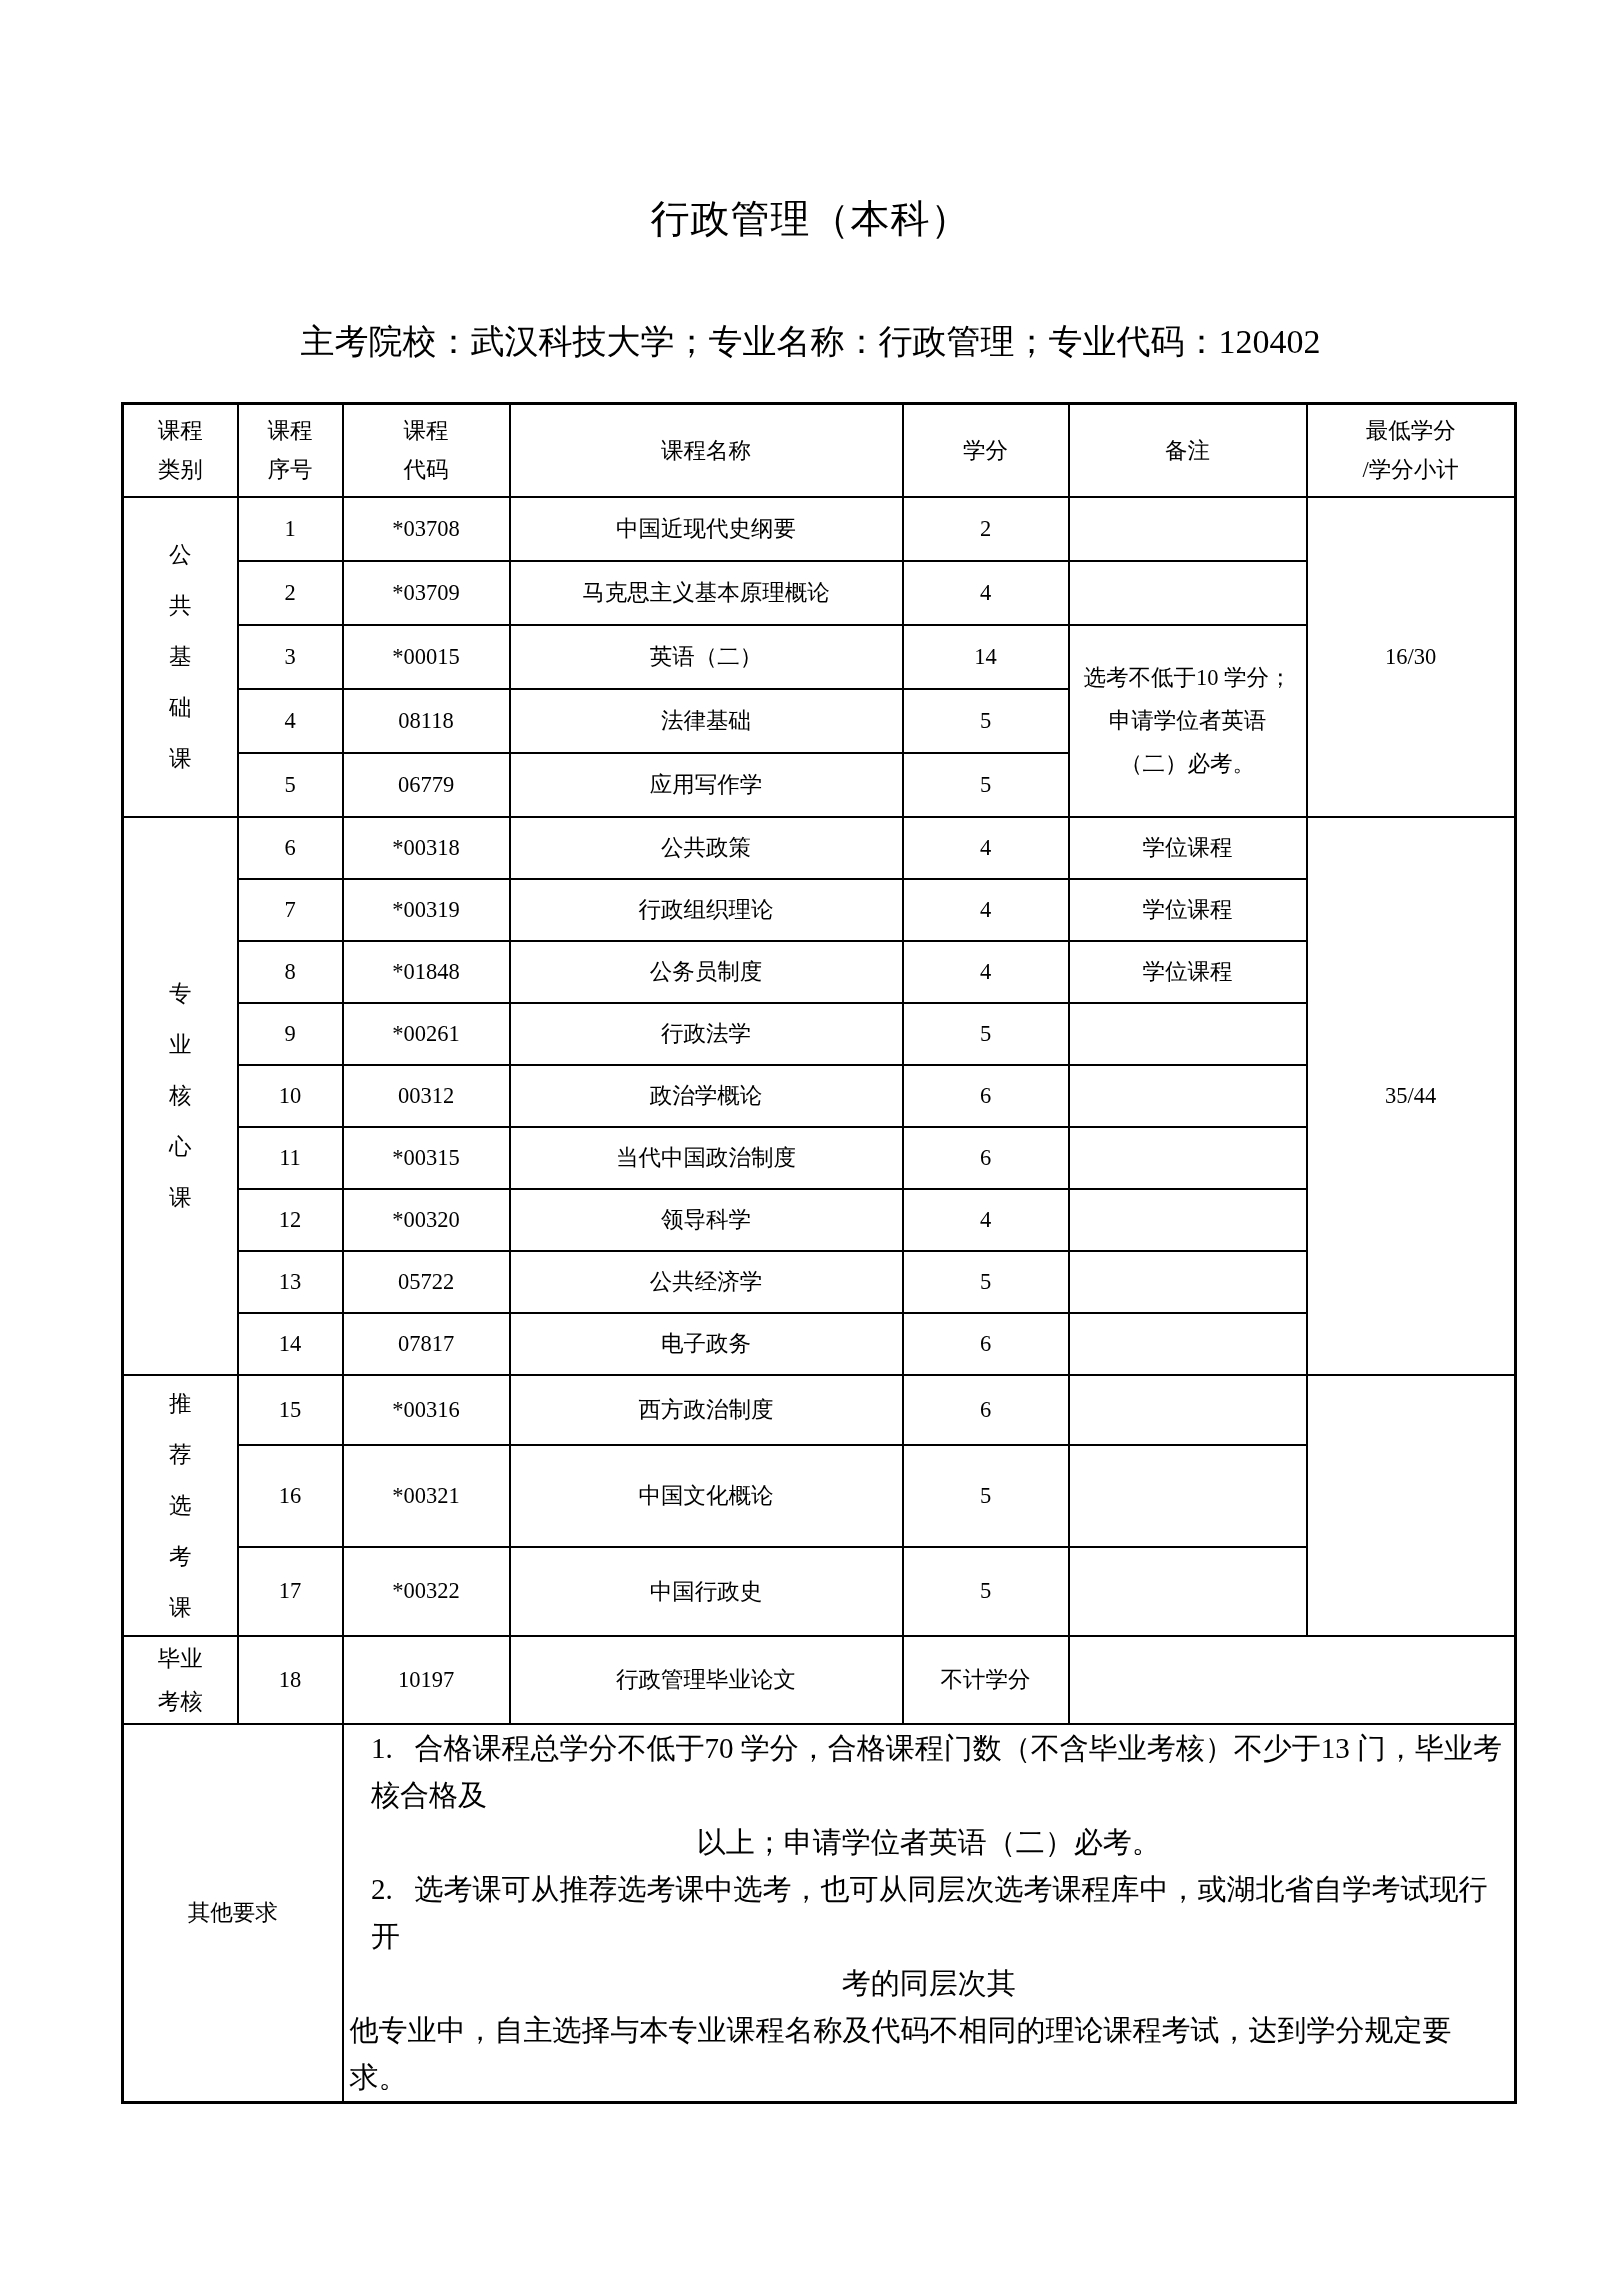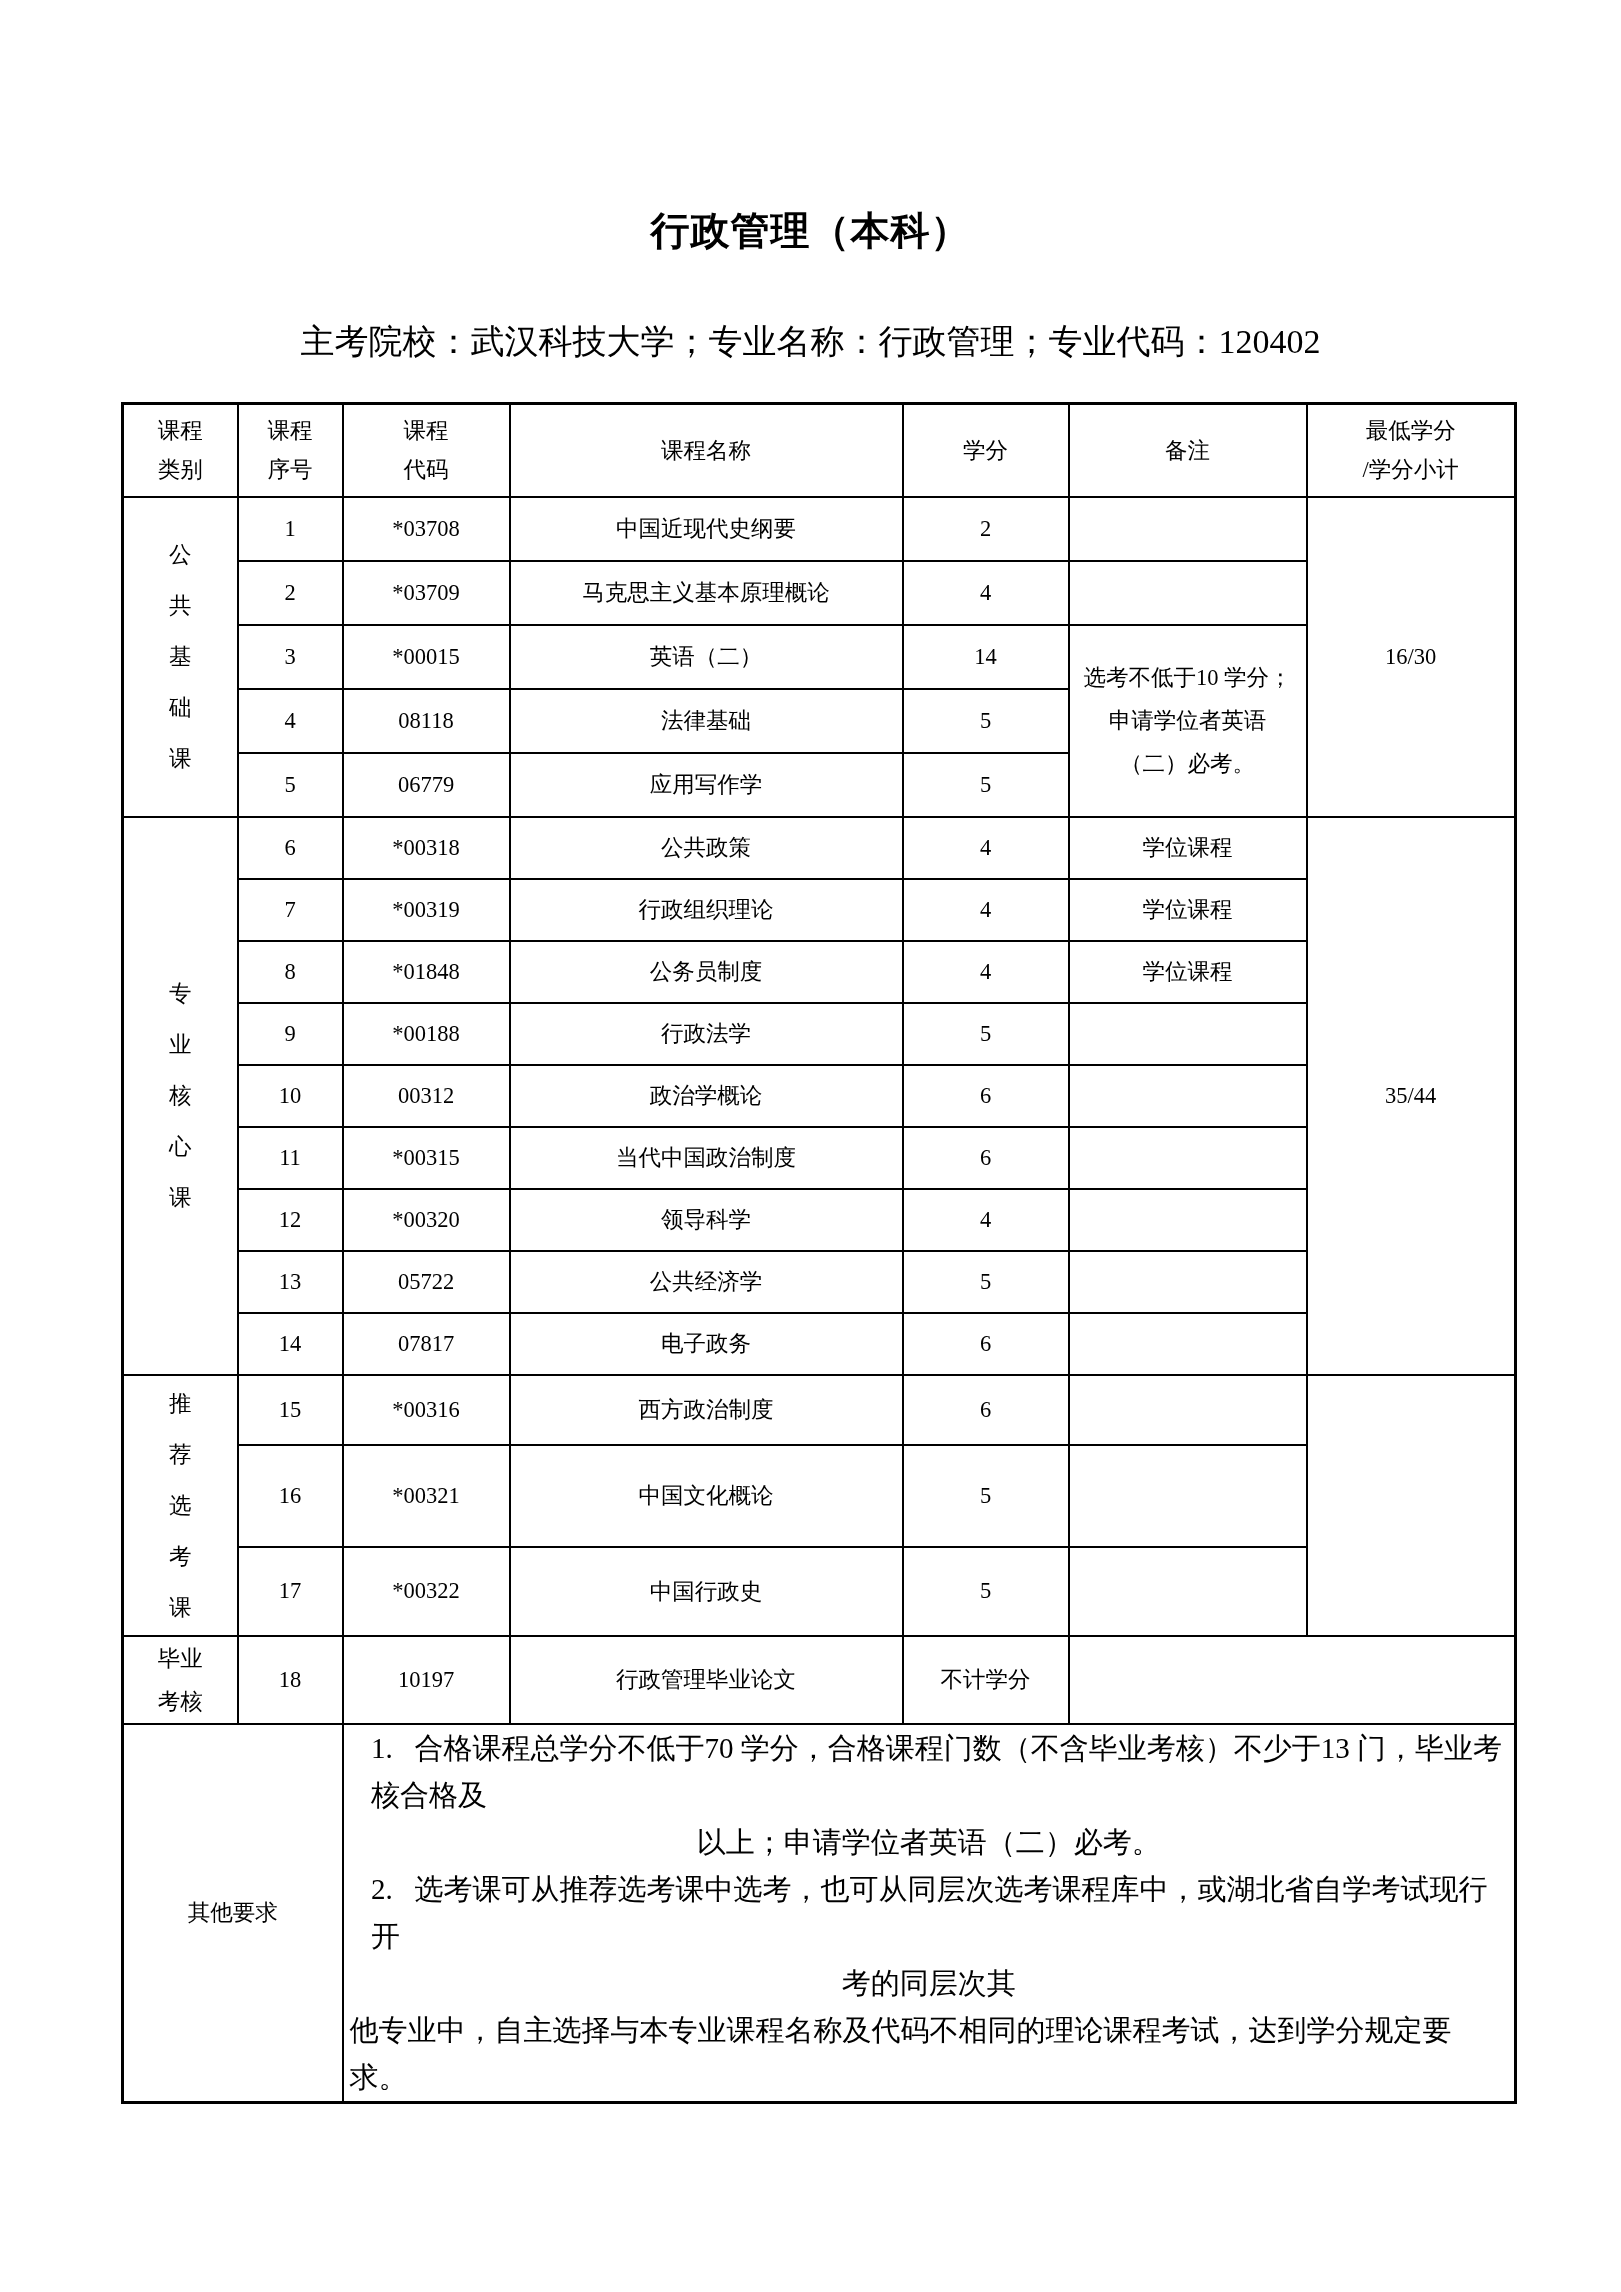--- a/index.html
+++ b/index.html
@@ -5,22 +5,22 @@
   html,body{margin:0;padding:0;background:#fff;}
   .page{
     position:relative;
     width:1621px;height:2293px;
     background:#ffffff;
     color:#000;
     font-family:"Liberation Serif","DejaVu Serif",serif;
     overflow:hidden;
   }
   .title{
-    position:absolute;top:204px;left:0;width:100%;
-    text-align:center;font-size:39px;font-weight:bold;letter-spacing:1px;
+    position:absolute;top:192px;left:0;width:100%;
+    text-align:center;font-size:39px;font-weight:normal;letter-spacing:1px;
   }
   .subtitle{
     position:absolute;top:319px;left:0;width:100%;
     text-align:center;font-size:34px;font-weight:normal;
   }
   table.plan{
     position:absolute;left:121px;top:402px;
     width:1392px;
     border-collapse:collapse;table-layout:fixed;
     border:3.9px solid #000;
@@ -149,21 +149,21 @@
       </tr>
       <tr class="h63">
         <td>8</td>
         <td>*01848</td>
         <td>公务员制度</td>
         <td>4</td>
         <td>学位课程</td>
       </tr>
       <tr class="h63">
         <td>9</td>
-        <td>*00188</td>
+        <td>*00261</td>
         <td>行政法学</td>
         <td>5</td>
         <td></td>
       </tr>
       <tr class="h63">
         <td>10</td>
         <td>00312</td>
         <td>政治学概论</td>
         <td>6</td>
         <td></td>

